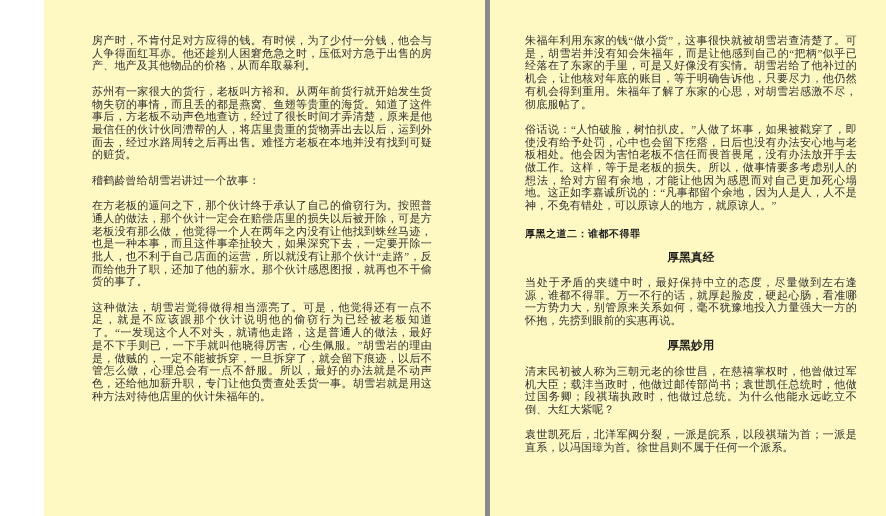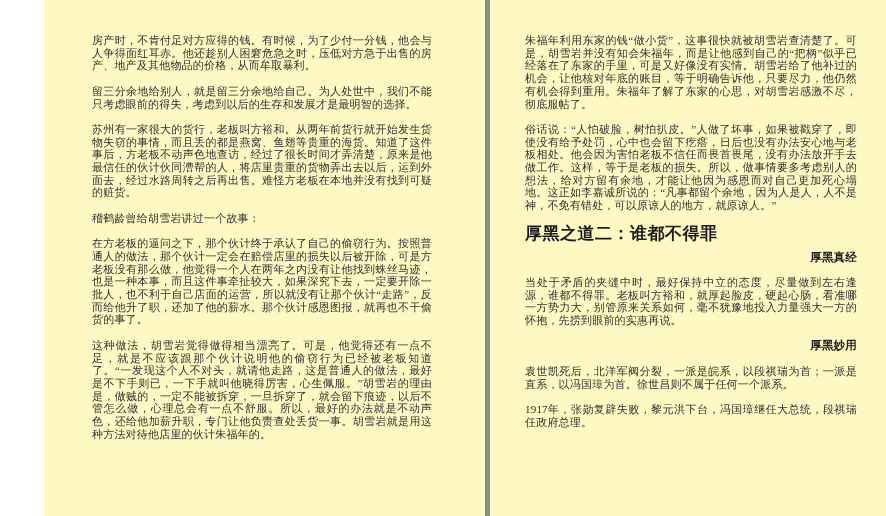--- a/index.html
+++ b/index.html
@@ -26,65 +26,64 @@
     letter-spacing: 0.2px;
   }
   .page--left  { left: 48px;  width: 340px; }
   .page--right { left: 481px; width: 332px; }
   .page p {
     margin: 0 0 12.7px 0;
   }
   .section-heading {
     font-family: "Liberation Sans", "DejaVu Sans", sans-serif;
     font-weight: bold;
-    font-size: 17px;
+    font-size: 10px;
     line-height: 17px;
     color: #1c1c1c;
     margin: 1px 0 9px 0;
     text-align: left;
     letter-spacing: 0.5px;
   }
   .sub-heading {
     font-family: "Liberation Sans", "DejaVu Sans", sans-serif;
     font-weight: bold;
     font-size: 11.5px;
     line-height: 12.7px;
     color: #1c1c1c;
     margin: 0 0 12.7px 0;
-    text-align: right;
+    text-align: center;
   }
   .divider {
     position: absolute;
     top: 0;
     left: 441px;
     width: 5px;
     height: 516px;
     background: #8a8a8a;
   }
 </style>
 </head>
 <body>
 
 <div class="spread">
 
   <div class="page page--left">
     <p>房产时，不肯付足对方应得的钱。有时候，为了少付一分钱，他会与人争得面红耳赤。他还趁别人困窘危急之时，压低对方急于出售的房产、地产及其他物品的价格，从而牟取暴利。</p>
-    <p>留三分余地给别人，就是留三分余地给自己。为人处世中，我们不能只考虑眼前的得失，考虑到以后的生存和发展才是最明智的选择。</p>
     <p>苏州有一家很大的货行，老板叫方裕和。从两年前货行就开始发生货物失窃的事情，而且丢的都是燕窝、鱼翅等贵重的海货。知道了这件事后，方老板不动声色地查访，经过了很长时间才弄清楚，原来是他最信任的伙计伙同漕帮的人，将店里贵重的货物弄出去以后，运到外面去，经过水路周转之后再出售。难怪方老板在本地并没有找到可疑的赃货。</p>
     <p>稽鹤龄曾给胡雪岩讲过一个故事：</p>
     <p>在方老板的逼问之下，那个伙计终于承认了自己的偷窃行为。按照普通人的做法，那个伙计一定会在赔偿店里的损失以后被开除，可是方老板没有那么做，他觉得一个人在两年之内没有让他找到蛛丝马迹，也是一种本事，而且这件事牵扯较大，如果深究下去，一定要开除一批人，也不利于自己店面的运营，所以就没有让那个伙计“走路”，反而给他升了职，还加了他的薪水。那个伙计感恩图报，就再也不干偷货的事了。</p>
     <p>这种做法，胡雪岩觉得做得相当漂亮了。可是，他觉得还有一点不足，就是不应该跟那个伙计说明他的偷窃行为已经被老板知道了。“一发现这个人不对头，就请他走路，这是普通人的做法，最好是不下手则已，一下手就叫他晓得厉害，心生佩服。”胡雪岩的理由是，做贼的，一定不能被拆穿，一旦拆穿了，就会留下痕迹，以后不管怎么做，心理总会有一点不舒服。所以，最好的办法就是不动声色，还给他加薪升职，专门让他负责查处丢货一事。胡雪岩就是用这种方法对待他店里的伙计朱福年的。</p>
   </div>
 
   <div class="divider"></div>
 
   <div class="page page--right">
     <p>朱福年利用东家的钱“做小货”，这事很快就被胡雪岩查清楚了。可是，胡雪岩并没有知会朱福年，而是让他感到自己的“把柄”似乎已经落在了东家的手里，可是又好像没有实情。胡雪岩给了他补过的机会，让他核对年底的账目，等于明确告诉他，只要尽力，他仍然有机会得到重用。朱福年了解了东家的心思，对胡雪岩感激不尽，彻底服帖了。</p>
     <p>俗话说：“人怕破脸，树怕扒皮。”人做了坏事，如果被戳穿了，即使没有给予处罚，心中也会留下疙瘩，日后也没有办法安心地与老板相处。他会因为害怕老板不信任而畏首畏尾，没有办法放开手去做工作。这样，等于是老板的损失。所以，做事情要多考虑别人的想法，给对方留有余地，才能让他因为感恩而对自己更加死心塌地。这正如李嘉诚所说的：“凡事都留个余地，因为人是人，人不是神，不免有错处，可以原谅人的地方，就原谅人。”</p>
     <div class="section-heading">厚黑之道二：谁都不得罪</div>
     <div class="sub-heading">厚黑真经</div>
-    <p>当处于矛盾的夹缝中时，最好保持中立的态度，尽量做到左右逢源，谁都不得罪。老板叫方裕和，就厚起脸皮，硬起心肠，看准哪一方势力大，别管原来关系如何，毫不犹豫地投入力量强大一方的怀抱，先捞到眼前的实惠再说。</p>
+    <p>当处于矛盾的夹缝中时，最好保持中立的态度，尽量做到左右逢源，谁都不得罪。万一不行的话，就厚起脸皮，硬起心肠，看准哪一方势力大，别管原来关系如何，毫不犹豫地投入力量强大一方的怀抱，先捞到眼前的实惠再说。</p>
     <div class="sub-heading">厚黑妙用</div>
+    <p>清末民初被人称为三朝元老的徐世昌，在慈禧掌权时，他曾做过军机大臣；载沣当政时，他做过邮传部尚书；袁世凯任总统时，他做过国务卿；段祺瑞执政时，他做过总统。为什么他能永远屹立不倒、大红大紫呢？</p>
     <p>袁世凯死后，北洋军阀分裂，一派是皖系，以段祺瑞为首；一派是直系，以冯国璋为首。徐世昌则不属于任何一个派系。</p>
-    <p>1917年，张勋复辟失败，黎元洪下台，冯国璋继任大总统，段祺瑞任政府总理。</p>
   </div>
 
 </div>
 
 </body></html>

